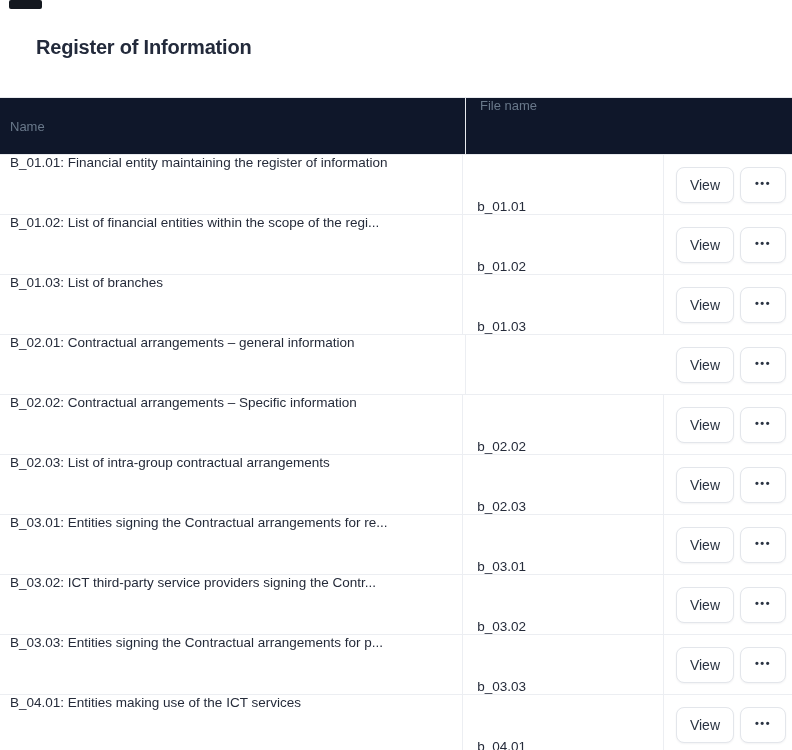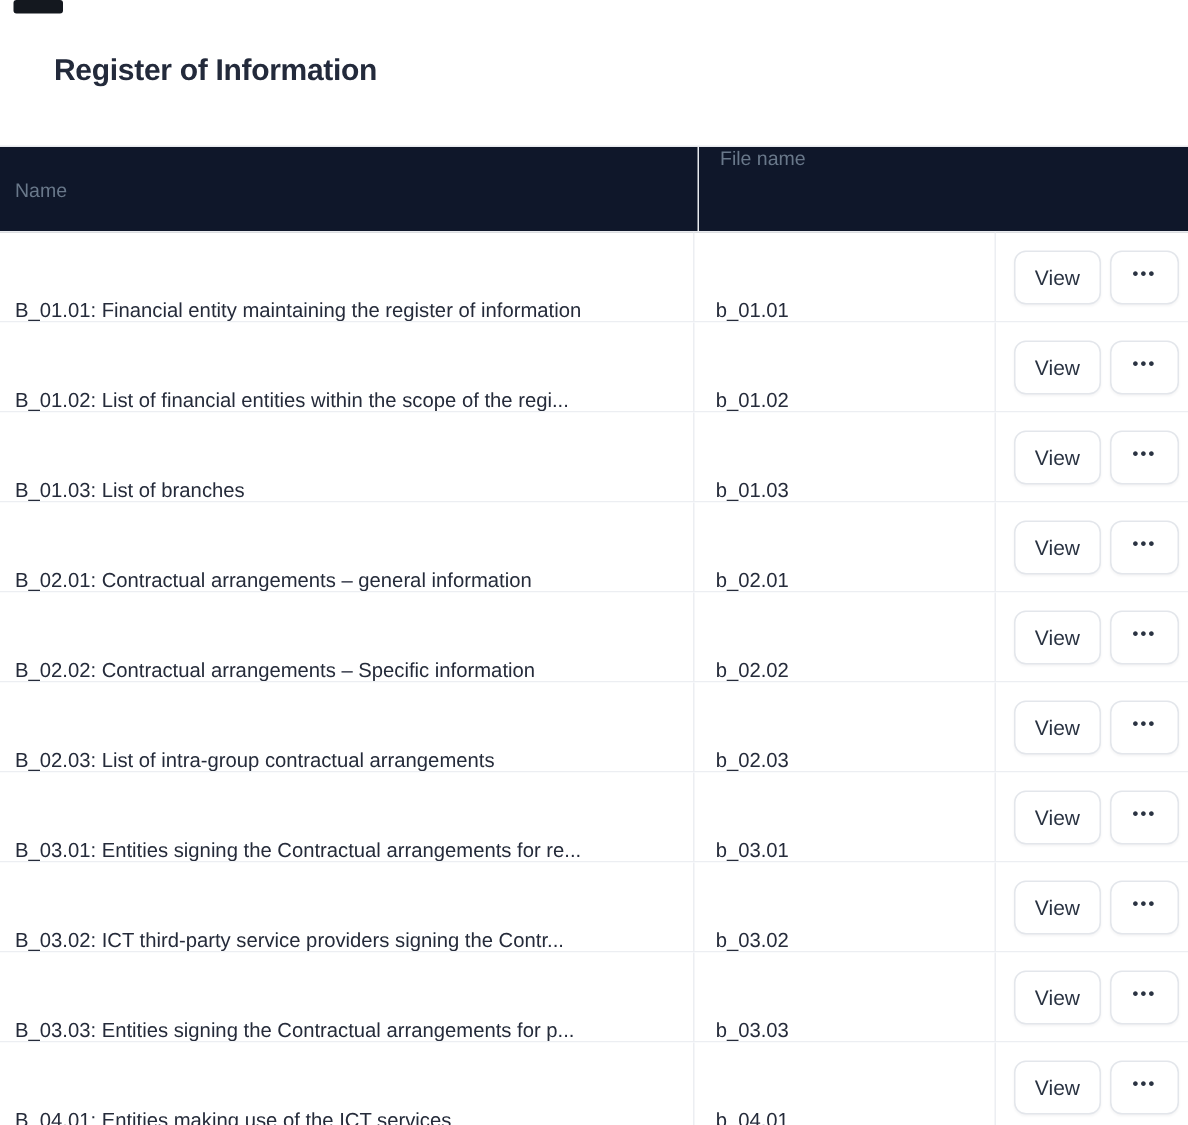--- a/index.html
+++ b/index.html
@@ -36,21 +36,21 @@
   }
   .th-file {
     flex:1; display:flex; align-items:flex-start; padding-left:14px;
   }
   .trow {
     display:flex; height:60px; background:#ffffff;
     border-bottom:1px solid #eceef2;
     font-size:13.5px; color:#252b3a;
   }
   .cell-name {
-    width:466px; display:flex; align-items:flex-end;
+    width:466px; display:flex; align-items:flex-start;
     padding-left:10px; padding-right:12px;
     border-right:1px solid #eceef2;
     white-space:nowrap; overflow:hidden;
   }
   .cell-file {
     width:202px; display:flex; align-items:flex-end;
     padding-left:14px; border-right:1px solid #eceef2;
     white-space:nowrap;
   }
   .cell-actions {
@@ -130,23 +130,20 @@
       <button class="btn btn-more">
         <span>•••</span>
       </button>
     </div>
   </div>
 
   <div class="trow">
     <div class="cell-name">
       <span>B_02.01: Contractual arrangements – general information</span>
     </div>
-    <div class="cell-file">
-      <span>b_02.01</span>
-    </div>
     <div class="cell-actions">
       <button class="btn btn-view">View</button>
       <button class="btn btn-more">
         <span>•••</span>
       </button>
     </div>
   </div>
 
   <div class="trow">
     <div class="cell-name">

